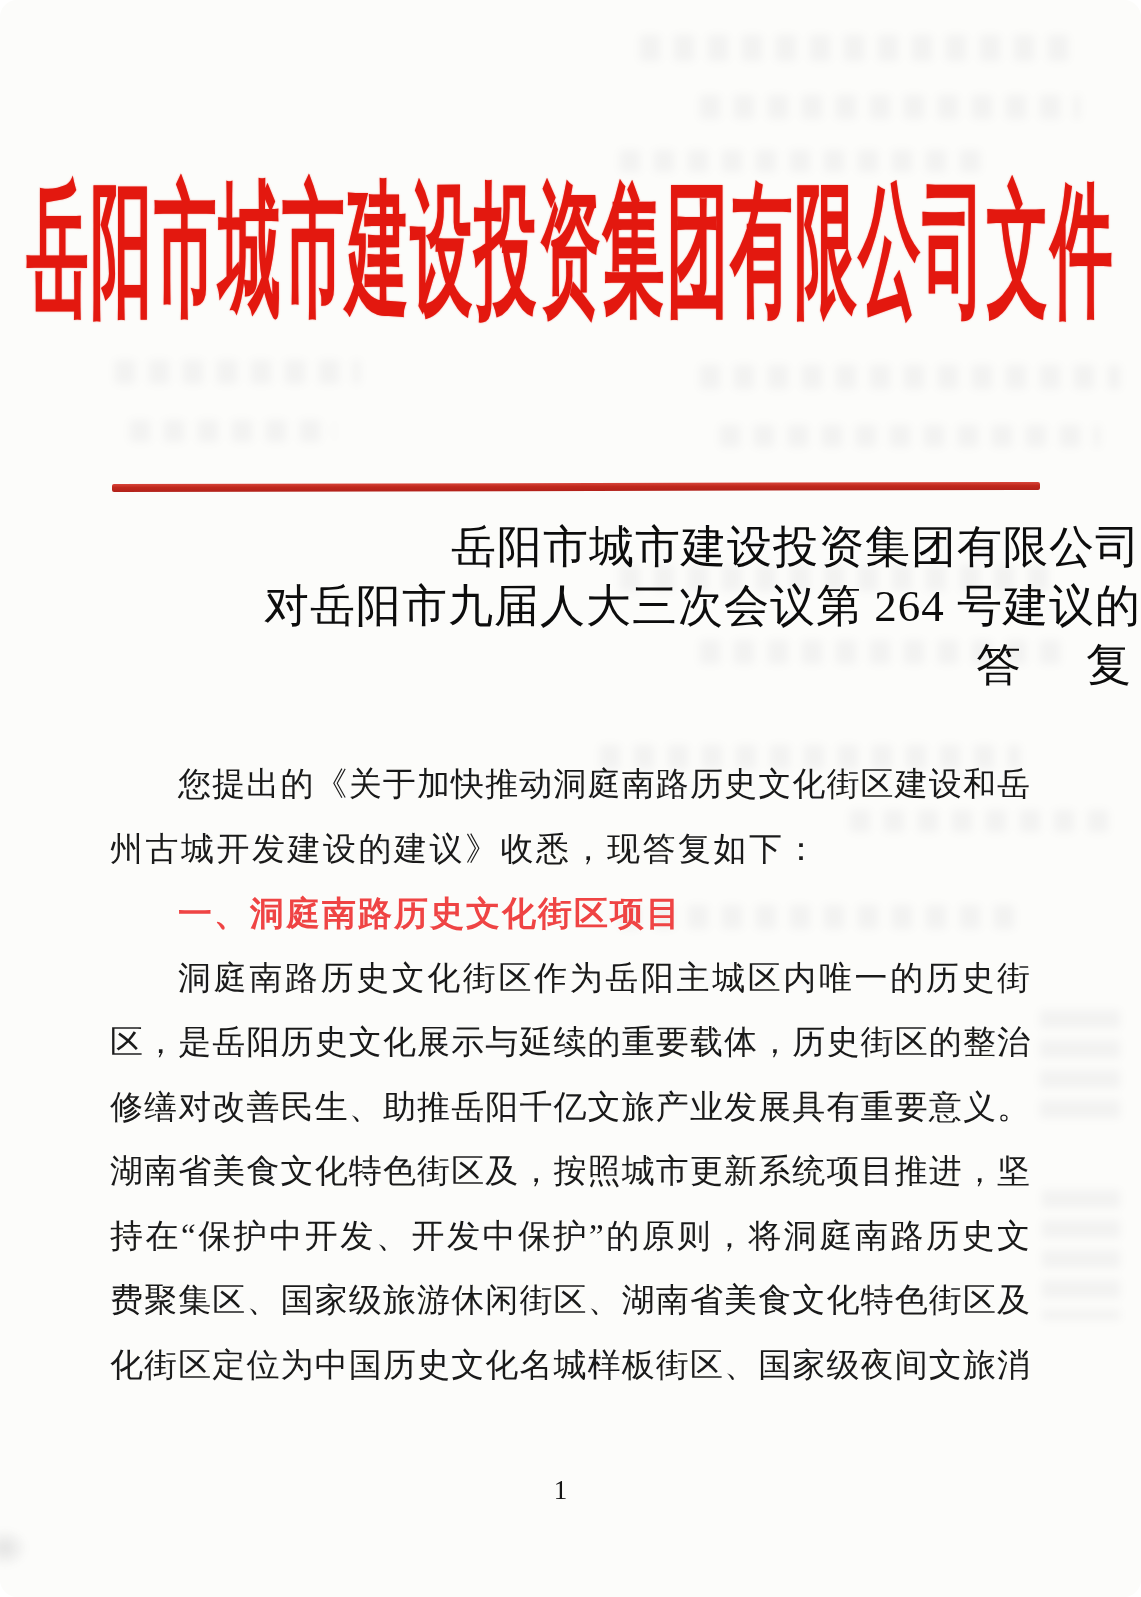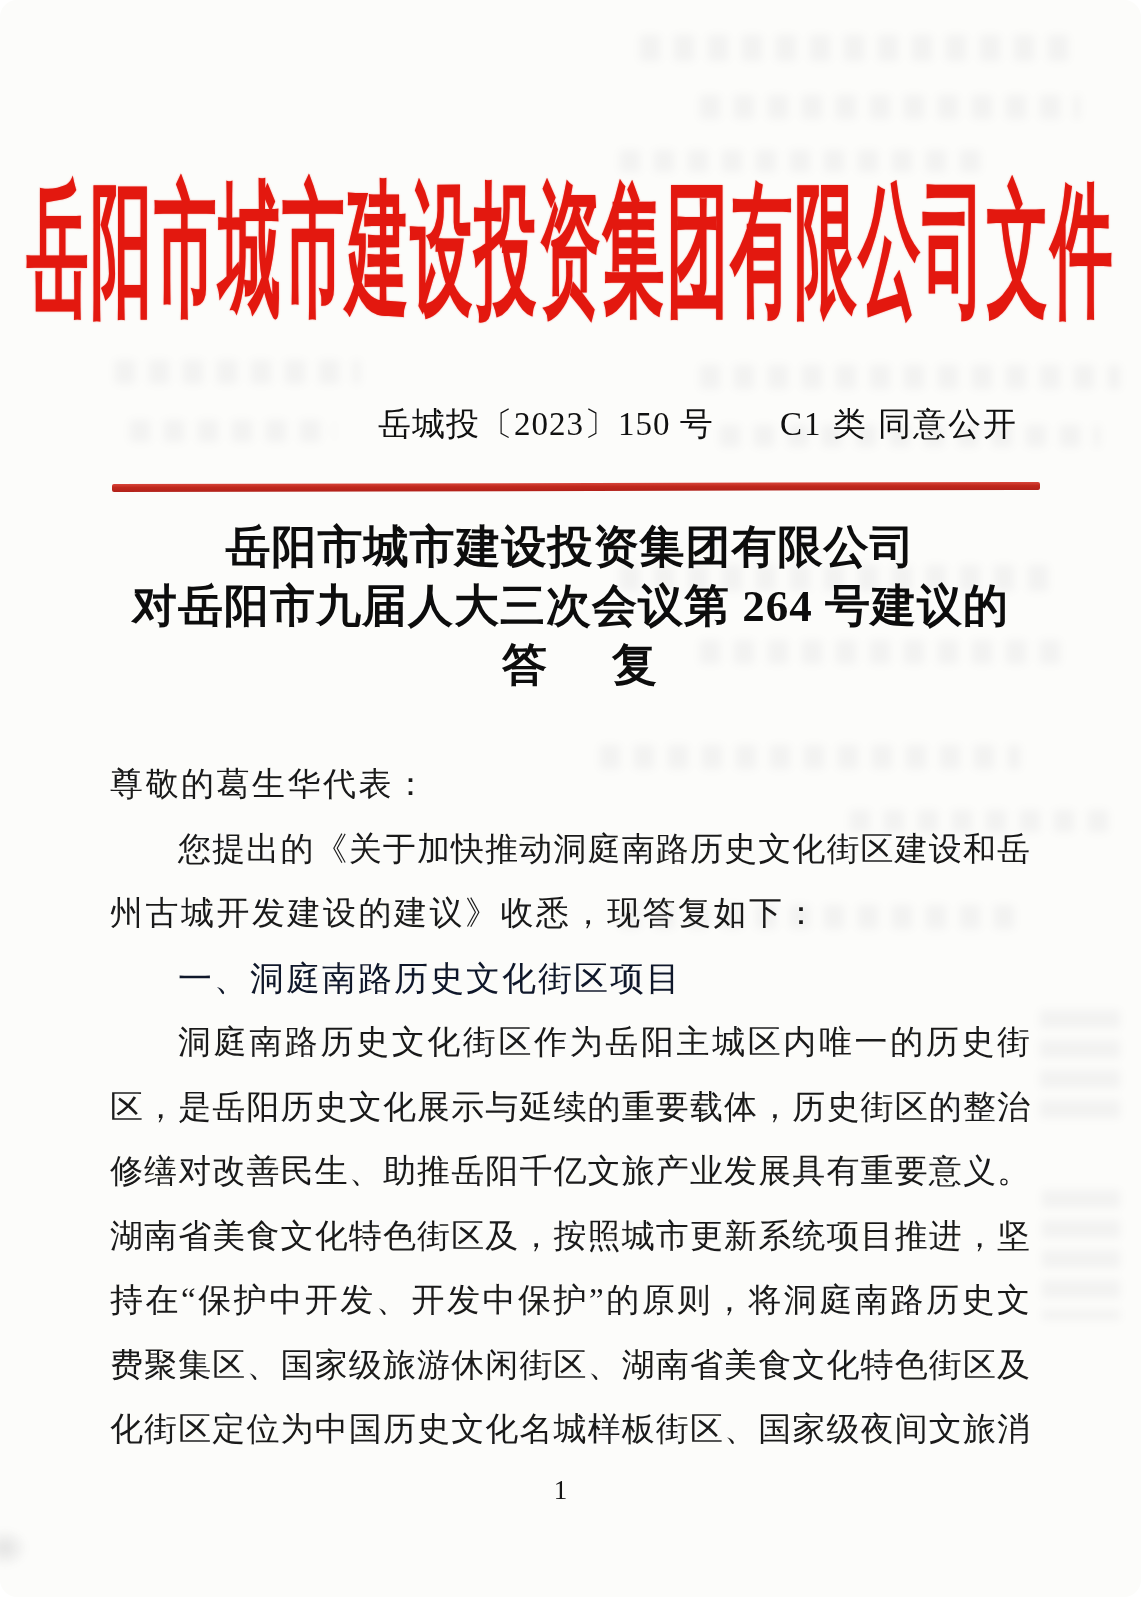--- a/index.html
+++ b/index.html
@@ -71,22 +71,22 @@
     transform: rotate(-0.12deg);
     border-radius: 2px;
   }
 
   
   .doc-title {
     position: absolute;
     top: 518px;
     left: 0;
     right: 0;
-    text-align: center;
-    font-weight: bold;
+    text-align: right;
+    font-weight: normal;
     font-size: 45px;
     line-height: 59px;
     color: #0d0d0d;
     letter-spacing: 1px;
   }
   .doc-title .t3 {
     letter-spacing: 10px;
     padding-left: 28px;
   }
 
@@ -115,25 +115,25 @@
     text-justify: inter-character;
   }
   .bl.indent-justify {
     text-indent: 68px;
     text-align: justify;
     text-align-last: justify;
     text-justify: inter-character;
   }
   .bl.heading {
     text-indent: 68px;
-    font-weight: normal;
+    font-weight: bold;
     font-family: "Liberation Sans", "DejaVu Sans", sans-serif;
     letter-spacing: 2px;
     font-size: 34px;
-    color: #0f172a;
+    color: #ef4444;
   }
 
   
   .page-number {
     position: absolute;
     top: 1472px;
     left: 0;
     right: 20px;
     text-align: center;
     font-size: 27px;
@@ -189,35 +189,30 @@
   <div class="smudge" style="left:700px; top:640px; width:360px; height:24px;"></div>
   <div class="smudge" style="left:600px; top:745px; width:420px; height:24px;"></div>
   <div class="smudge" style="left:850px; top:810px; width:260px; height:22px;"></div>
   <div class="smudge" style="left:620px; top:905px; width:400px; height:24px;"></div>
   <div class="smudge v" style="left:1040px; top:1010px; width:80px; height:120px;"></div>
   <div class="smudge v" style="left:1042px; top:1190px; width:78px; height:130px;"></div>
   <div class="corner-mark"></div>
 
   <div class="letterhead">岳阳市城市建设投资集团有限公司文件</div>
 
-  <div class="doc-meta">
-    <span class="doc-number">岳城投〔2023〕150 号</span>
-    <span class="doc-class">C1 类 同意公开</span>
-  </div>
 
   <div class="red-rule"></div>
 
   <div class="doc-title">
     <div class="t1">岳阳市城市建设投资集团有限公司</div>
     <div class="t2">对岳阳市九届人大三次会议第 264 号建议的</div>
     <div class="t3">答　复</div>
   </div>
 
   <div class="body-block">
-      <div class="bl plain">尊敬的葛生华代表：</div>
       <div class="bl indent-justify">您提出的《关于加快推动洞庭南路历史文化街区建设和岳</div>
       <div class="bl plain">州古城开发建设的建议》收悉，现答复如下：</div>
       <div class="bl heading">一、洞庭南路历史文化街区项目</div>
       <div class="bl indent-justify">洞庭南路历史文化街区作为岳阳主城区内唯一的历史街</div>
       <div class="bl justify">区，是岳阳历史文化展示与延续的重要载体，历史街区的整治</div>
       <div class="bl justify">修缮对改善民生、助推岳阳千亿文旅产业发展具有重要意义。</div>
       <div class="bl justify">湖南省美食文化特色街区及，按照城市更新系统项目推进，坚</div>
       <div class="bl justify">持在“保护中开发、开发中保护”的原则，将洞庭南路历史文</div>
       <div class="bl justify">费聚集区、国家级旅游休闲街区、湖南省美食文化特色街区及</div>
       <div class="bl justify">化街区定位为中国历史文化名城样板街区、国家级夜间文旅消</div>

